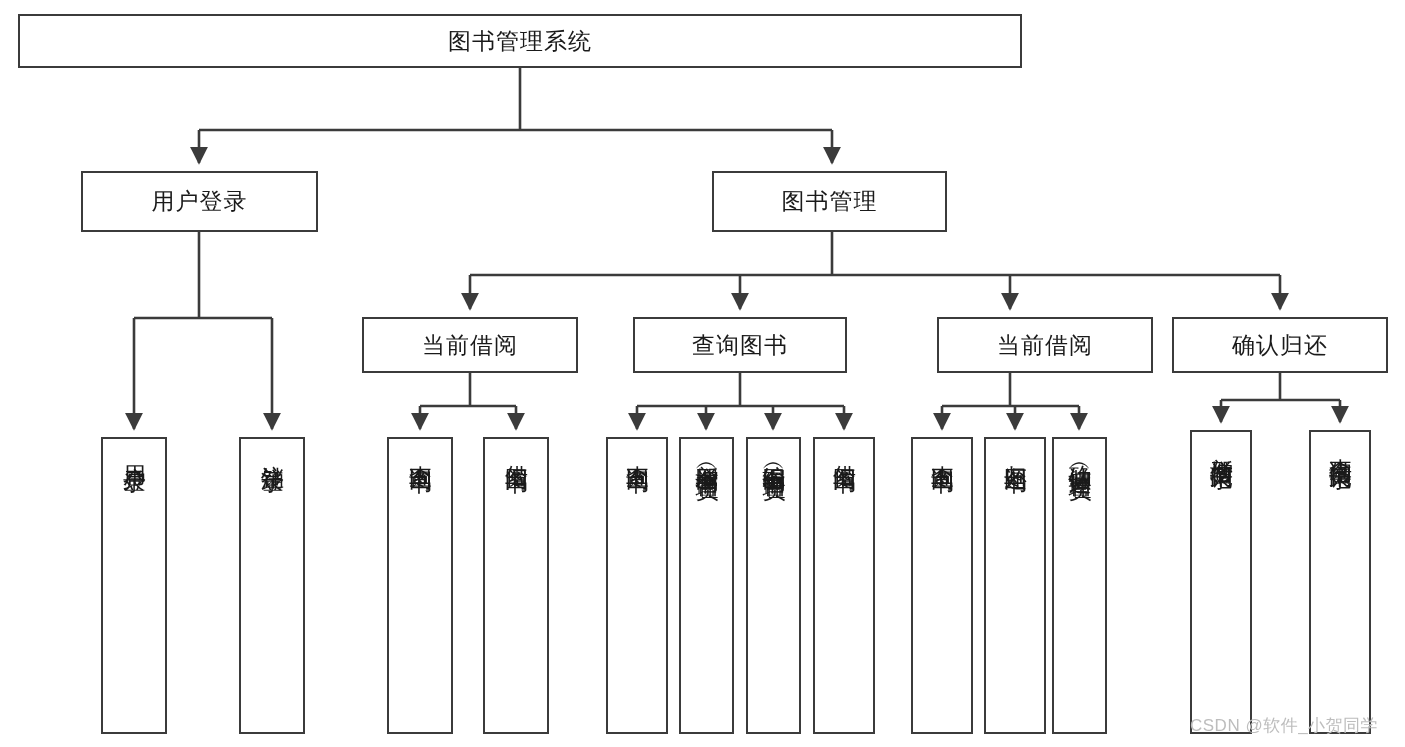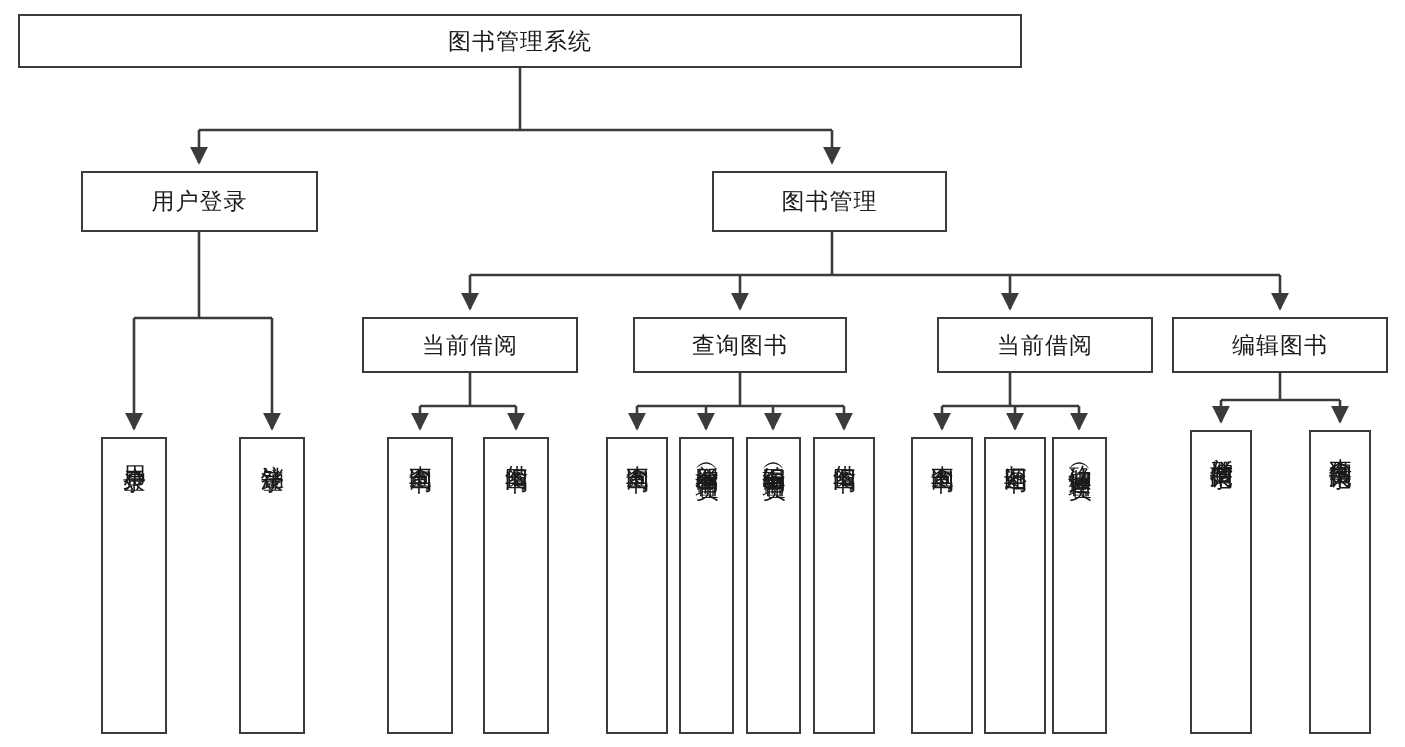--- a/index.html
+++ b/index.html
@@ -135,21 +135,21 @@
   <div class="node horiz" style="left:362px; top:317px; width:216px; height:56px;">
     <span>当前借阅</span>
   </div>
   <div class="node horiz" style="left:633px; top:317px; width:214px; height:56px;">
     <span>查询图书</span>
   </div>
   <div class="node horiz" style="left:902px; top:317px; width:216px; height:56px;margin-left:35px;">
     <span>当前借阅</span>
   </div>
   <div class="node horiz" style="left:1172px; top:317px; width:216px; height:56px;">
-    <span>编辑图书</span>
+    <span>确认归还</span>
   </div>
 
   <div class="node vert" style="left:101px; top:437px; width:66px; height:297px;">
     <span class="vlabel">用户登录</span>
   </div>
   <div class="node vert" style="left:239px; top:437px; width:66px; height:297px;">
     <span class="vlabel">注销登录</span>
   </div>
 
   <div class="node vert" style="left:387px; top:437px; width:66px; height:297px;">
@@ -182,14 +182,15 @@
     <span class="vlabel">确认归还（管理员）</span>
   </div>
 
   <div class="node vert" style="left:1190px; top:430px; width:62px; height:304px;">
     <span class="vlabel">新增借阅记录</span>
   </div>
   <div class="node vert" style="left:1309px; top:430px; width:62px; height:304px;">
     <span class="vlabel">查询借阅记录</span>
   </div>
 
+  <div class="watermark">CSDN @软件_小贺同学</div>
 
 </div>
 
 </body></html>

